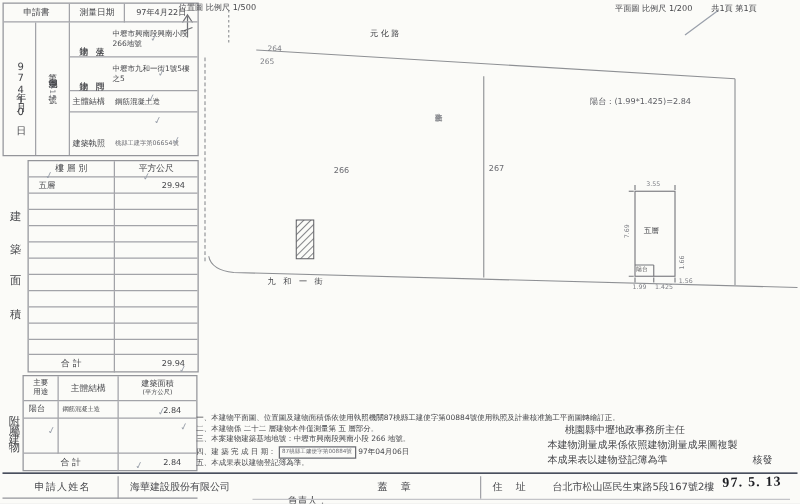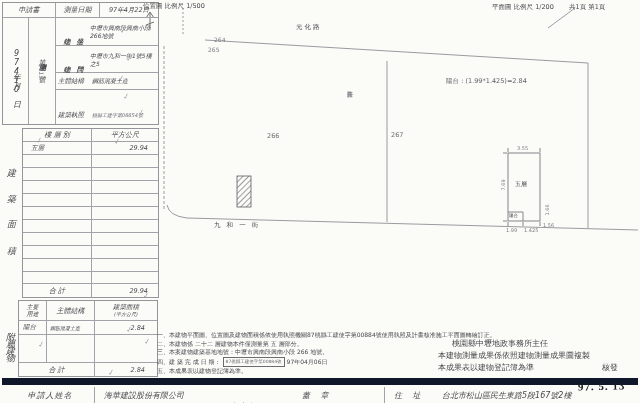--- a/index.html
+++ b/index.html
@@ -4,21 +4,21 @@
 <style>
   * { box-sizing: border-box; margin: 0; padding: 0; }
   html,body { background:#e8e8e6; }
   #page {
     position: relative; width: 640px; height: 403px;
     background: #fbfbf8; overflow: hidden;
     font-family: "DejaVu Sans", sans-serif;
     color: #46474b;
   }
   .abs { position: absolute; }
-  .cell { position: absolute; display:flex; align-items:center;font-style:italic; }
+  .cell { position: absolute; display:flex; align-items:center; }
   .bdr { border: 1px solid #94959a; }
   .bb { border-bottom: 1px solid #a2a3a8; }
   .br { border-right: 1px solid #a2a3a8; }
   .t5  { font-size: 5px; }
   .t6  { font-size: 6px; }
   .t65 { font-size: 6.5px; }
   .t7  { font-size: 7px; }
   .t8  { font-size: 8px; }
   .t9  { font-size: 9px; }
   .vert { writing-mode: vertical-lr; text-orientation: upright; }
@@ -187,21 +187,21 @@
     <div class="cell bb t65" style="left:76px;top:20px;width:62px;height:14px;justify-content:flex-end;padding-right:12px">2.84</div>
 
     <div class="abs bb br" style="left:0;top:34px;width:28px;height:28px"></div>
     <div class="abs bb br" style="left:28px;top:34px;width:48px;height:28px"></div>
     <div class="abs bb" style="left:76px;top:34px;width:62px;height:28px"></div>
 
     <div class="cell br center t7" style="left:0;top:62px;width:76px;height:14px">合  計</div>
     <div class="cell t65" style="left:76px;top:62px;width:62px;height:14px;justify-content:flex-end;padding-right:12px">2.84</div>
   </div>
 
-  <div class="abs" style="left:2px;top:378px;width:636px;height:22px;border-top:7px solid #0f172a">
+  <div class="abs" style="left:2px;top:378px;width:636px;height:22px;border-top:1px solid #0f172a">
     <div class="abs" style="left:92px;top:2px;width:1px;height:18px;background:#a2a3a8"></div>
     <div class="abs" style="left:382px;top:2px;width:1px;height:18px;background:#a2a3a8"></div>
     <div class="cell center t8" style="left:8px;top:0;width:80px;height:20px;letter-spacing:1px">申請人姓名</div>
     <div class="cell t8" style="left:102px;top:0;width:130px;height:20px">海華建設股份有限公司</div>
     <div class="cell t8" style="left:228px;top:11px;width:60px;height:20px">負責人：</div>
     <div class="cell t8" style="left:300px;top:0;width:50px;height:20px;letter-spacing:4px">蓋  章</div>
     <div class="cell t8" style="left:392px;top:0;width:46px;height:20px;letter-spacing:4px">住  址</div>
     <div class="cell t75 t8" style="left:440px;top:0;width:180px;height:20px">台北市松山區民生東路5段167號2樓</div>
     <div class="abs" style="left:0;top:19px;width:156px;height:0;border-top:1px solid #94959a"></div>
     <div class="abs" style="left:200px;top:20px;width:430px;height:0;border-top:1px solid #c3c4c8"></div>
@@ -211,21 +211,21 @@
   <div class="abs t65 nowrap" style="left:296px;top:23px;letter-spacing:2px">元化路</div>
   <div class="abs t6 nowrap" style="left:214px;top:36px;color:#7d7f85">264</div>
   <div class="abs t6 nowrap" style="left:208px;top:46px;color:#7d7f85">265</div>
   <div class="abs t65 nowrap" style="left:267px;top:132px;color:#6b6c72">266</div>
   <div class="abs t65 nowrap" style="left:391px;top:131px;color:#6b6c72">267</div>
   <div class="abs t65 nowrap" style="left:214px;top:221px;letter-spacing:2px">九 和 一 街</div>
   <div class="abs vert t6" style="left:345px;top:86px;color:#7d7f85">新生路</div>
 
   <div class="abs t65 nowrap" style="left:492px;top:3px">平面圖 比例尺 1/200</div>
   <div class="abs t65 nowrap" style="left:569px;top:3px">共1頁  第1頁</div>
-  <div class="abs t65 nowrap" style="left:446px;top:77px;color:#5f6066">陽台：(1.99*1.425)=2.84</div>
+  <div class="abs t65 nowrap" style="left:472px;top:77px;color:#5f6066">陽台：(1.99*1.425)=2.84</div>
   <div class="abs t6 nowrap" style="left:515px;top:180px">五層</div>
   <div class="abs nowrap" style="left:509px;top:213px;font-size:4.5px">陽台</div>
   <div class="abs dim nowrap" style="left:517px;top:145px">3.55</div>
   <div class="abs dim nowrap" style="left:497px;top:182px;transform:rotate(-90deg)">7.69</div>
   <div class="abs dim nowrap" style="left:506px;top:227px">1.99</div>
   <div class="abs dim nowrap" style="left:524px;top:227px">1.425</div>
   <div class="abs dim nowrap" style="left:541px;top:207px;transform:rotate(-90deg)">1.66</div>
   <div class="abs dim nowrap" style="left:543px;top:222px">1.56</div>
 
   <div class="abs" style="left:157px;top:331px;width:480px">

